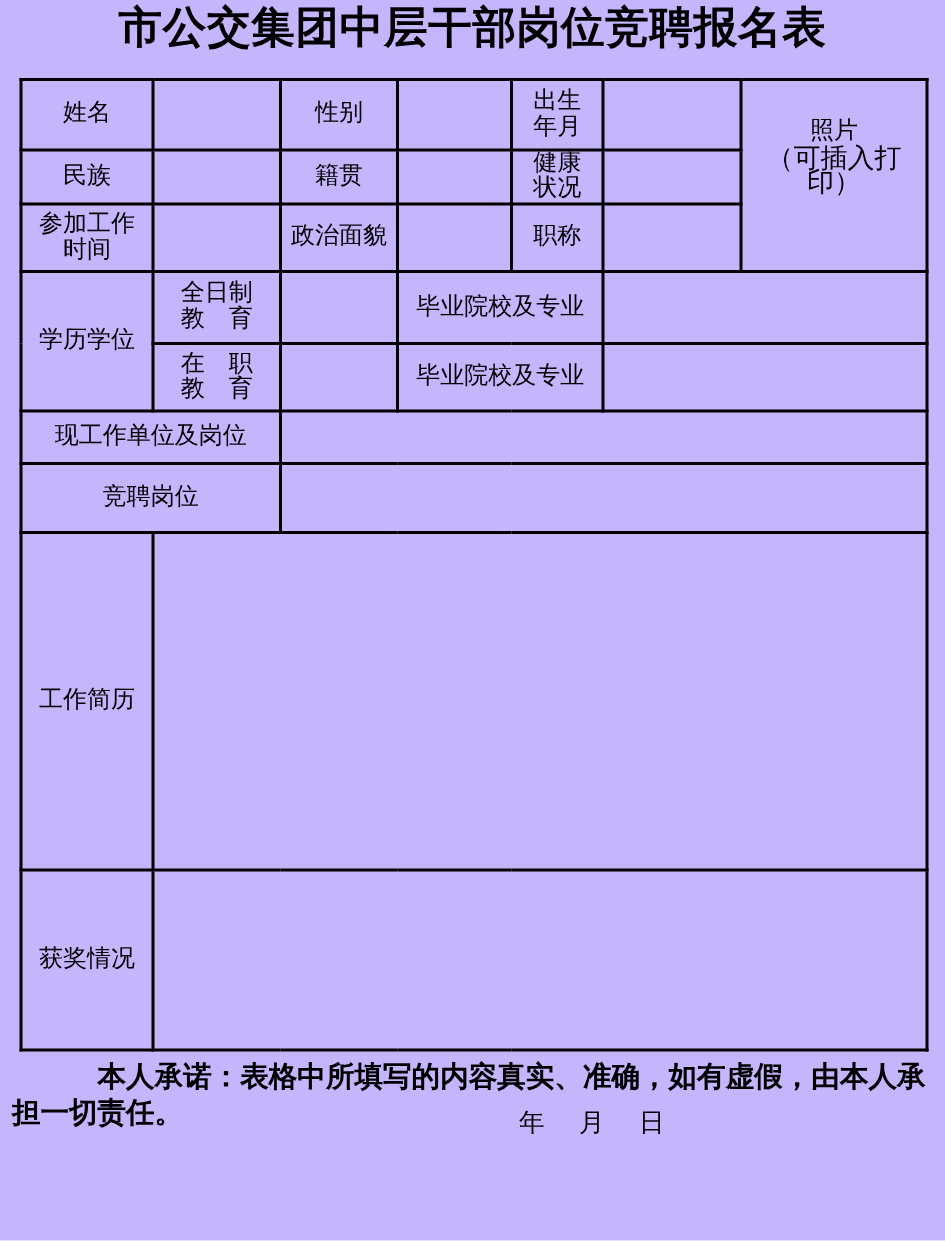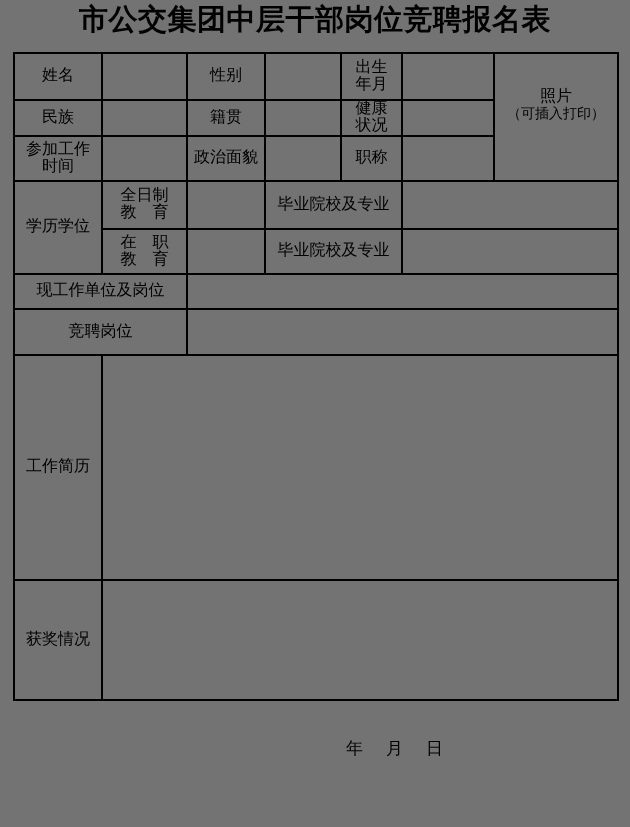--- a/index.html
+++ b/index.html
@@ -1,17 +1,17 @@
 <!DOCTYPE html>
 <html><head>
 <meta charset="utf-8">
 <style>
   html,body { margin:0; padding:0; background:#ffffff; }
   .page {
-    position:relative; width:630px; height:827px; background:#737373;
+    position:relative; width:630px; height:827px; background:#c4b5fd;
     font-family:"Liberation Sans","DejaVu Sans",sans-serif; color:#000;
     overflow:hidden;
   }
   .title {
     position:absolute; top:1px; left:0; width:630px;
     text-align:center; font-size:29px; font-weight:bold;
     letter-spacing:0.5px; line-height:36px; white-space:nowrap;
   }
   table.form {
     position:absolute; left:13px; top:52px;
@@ -20,21 +20,21 @@
   table.form td {
     border:2px solid #000; padding:0;
     text-align:center; vertical-align:middle;
     font-size:16px; line-height:17px; overflow:hidden;
   }
   td.lbl { font-weight:normal;font-family:Liberation Mono, monospace; }
   td.lbl2 div { line-height:17px; }
   td.photo-cell { vertical-align:middle; }
   .photo-inner { display:flex; flex-direction:column; align-items:center; justify-content:space-between; padding-bottom:26px; }
   .photo-main { font-size:16px; line-height:18px; }
-  .photo-sub  { font-size:14px; line-height:16px; }
+  .photo-sub  { font-size:18px; line-height:16px; }
   .commitment {
     position:absolute; left:8px; top:707px; width:609px;
     font-size:19px; font-weight:bold; line-height:24px;
     text-indent:57px; text-align:justify; text-justify:inter-character;
     word-break:break-all;
   }
   .signer {
     position:absolute; left:340px; top:759px;
     font-size:17px; line-height:20px; white-space:nowrap;
   }
@@ -140,17 +140,18 @@
       <td colspan="6"></td>
     </tr>
 
     <tr style="height:120px">
       <td class="lbl">获奖情况</td>
       <td colspan="6"></td>
     </tr>
   </tbody>
     </table>
 
+  <div class="commitment">本人承诺：表格中所填写的内容真实、准确，如有虚假，由本人承担一切责任。</div>
 
 
   <div class="date-line">年　月　日</div>
 
 </div>
 
 </body></html>

